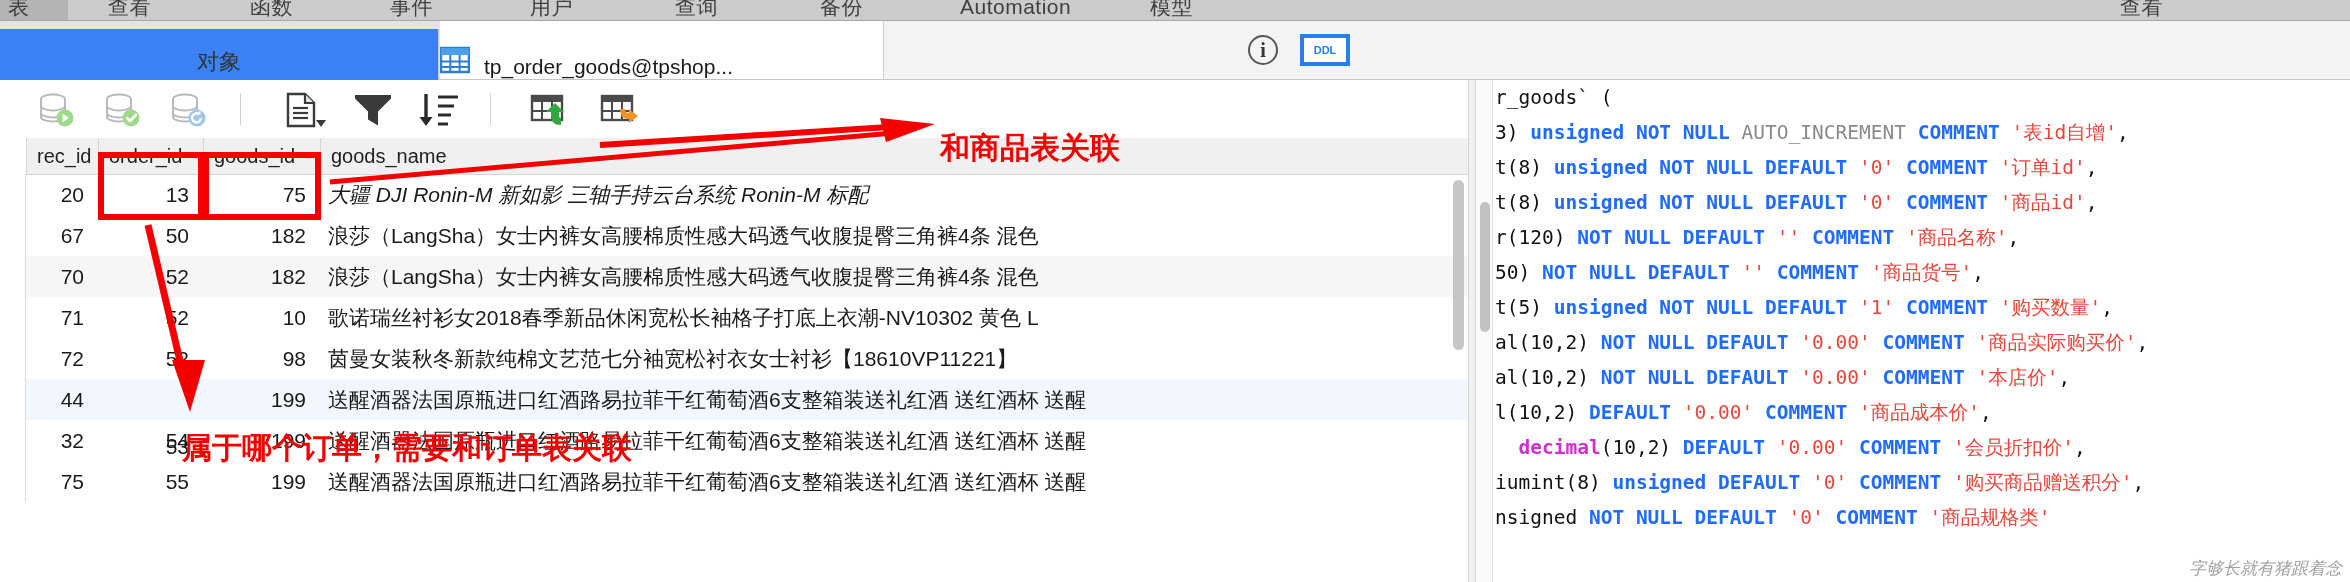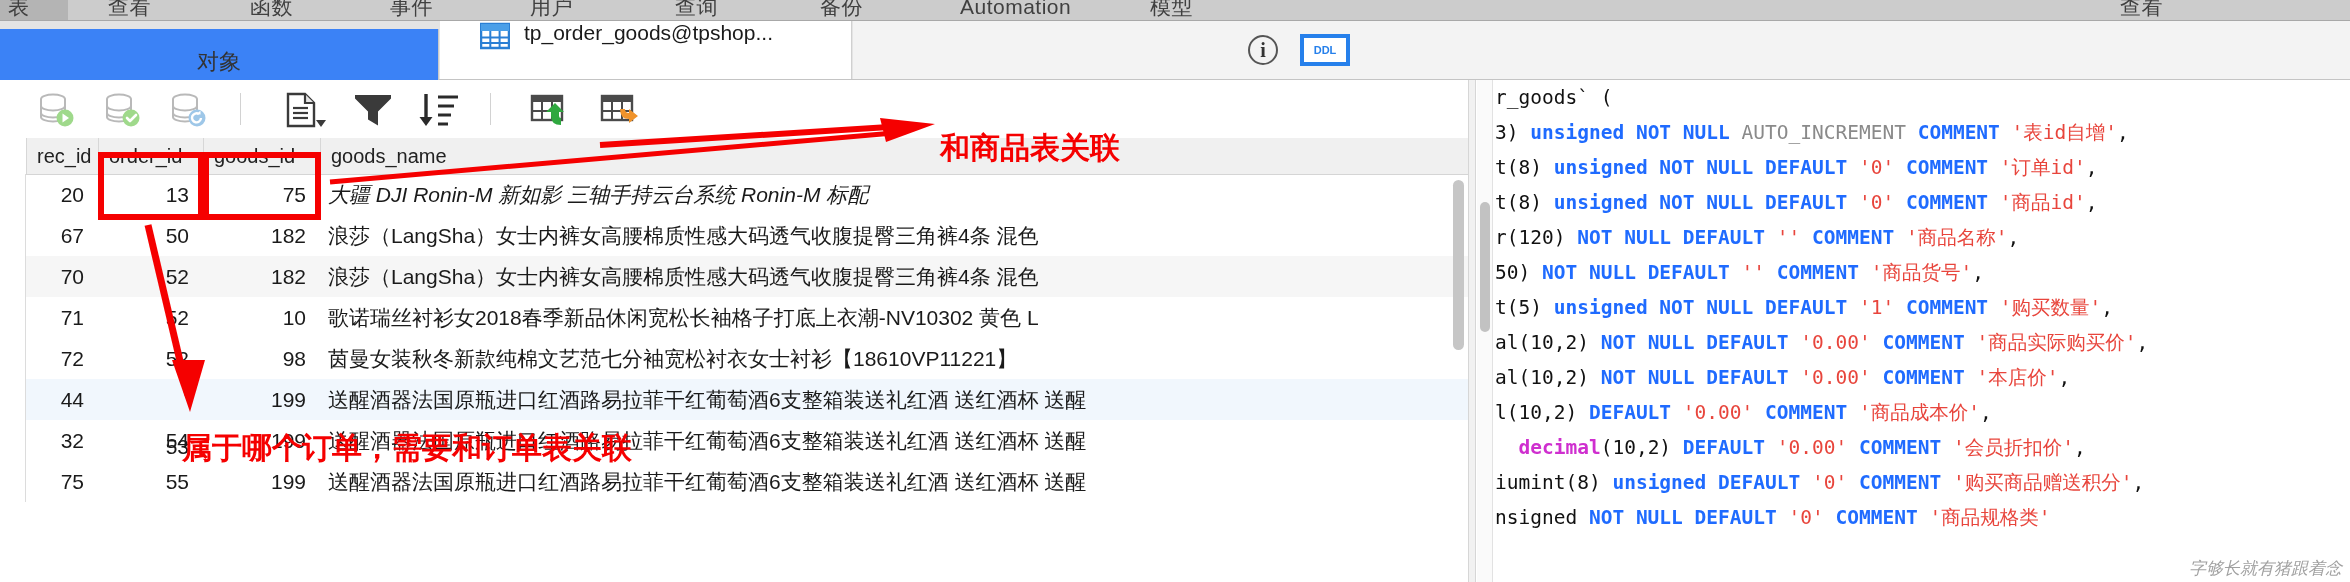--- a/index.html
+++ b/index.html
@@ -60,26 +60,25 @@
   .objects-label {
     position: absolute;
     left: 0; right: 0; top: 18px;
     text-align: center;
     font-size: 22px;
     color: #333;
   }
   .tab-active {
     position: absolute;
     left: 440px; top: 0;
-    width: 412px; height: 58px;
+    width: 444px; height: 58px;
     background: #ffffff;
     border-right: 1px solid #d0d0d0;
     display: flex;
-    align-items: flex-start;
-    padding-left: 40px;
+    align-items: flex-end;
     box-sizing: border-box;
   }
   .tab-icon { margin-right: 14px; display:block; }
   .tab-label {
     font-size: 21px;
     color: #1a1a1a;
     white-space: nowrap;
   }
   .tabstrip-rest {
     position: absolute;

